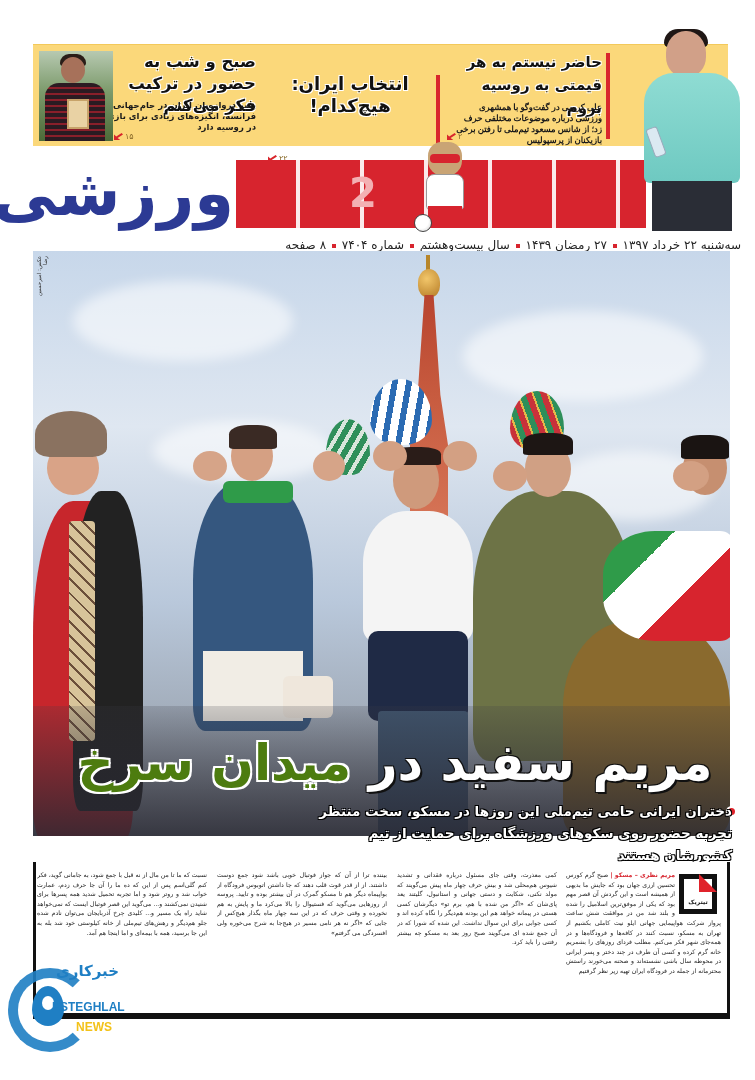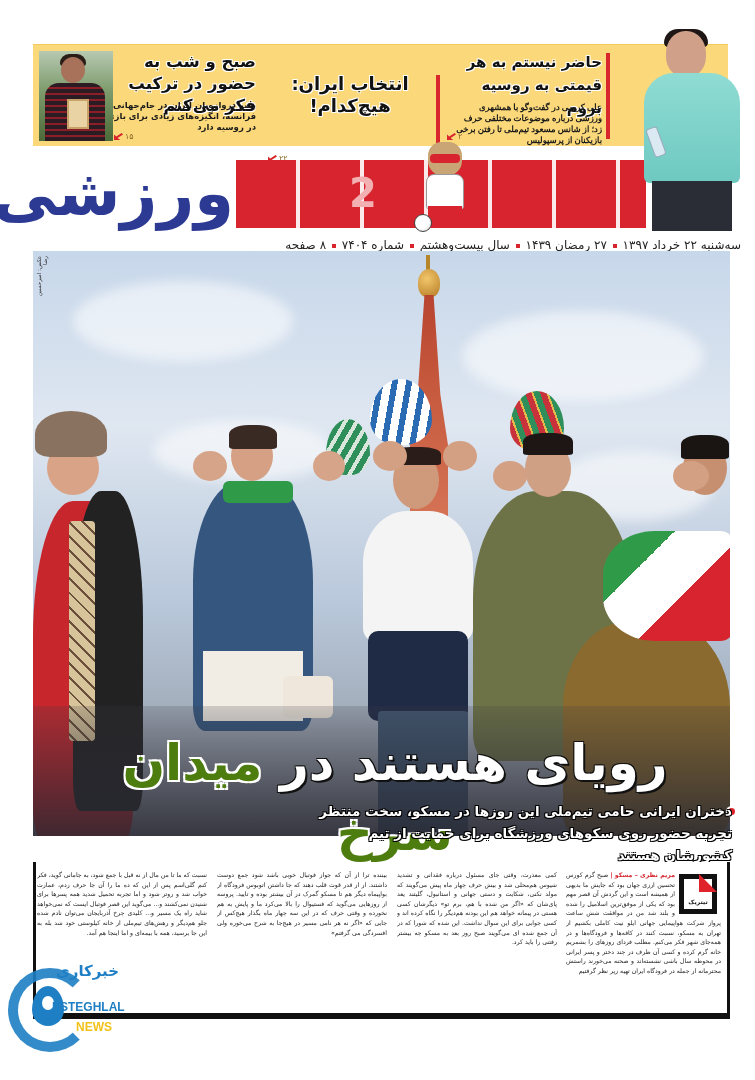--- a/index.html
+++ b/index.html
@@ -317,21 +317,21 @@
     <div class="fig-head" style="left:410px;top:30px;width:34px;height:30px;background:#d3a083;"></div>
     <div class="fig-head" style="left:460px;top:50px;width:34px;height:30px;background:#d3a083;"></div>
     <div class="fig-head" style="left:640px;top:50px;width:36px;height:30px;background:#d3a083;"></div>
   </div>
   <div class="ground"></div>
 </div>
 
 <div class="photo-credit">عکس: امیرحسین رضا</div>
 
 <div class="headline">
-  <span class="white">رویای هستند در</span>
+  <span class="white">مریم سفید در</span>
   <span class="red">میدان سرخ</span>
 </div>
 
 <div class="subhead-bullet"></div>
 <div class="subhead">دختران ایرانی حامی تیم‌ملی این روزها در مسکو، سخت منتظر تجربه حضور روی سکوهای ورزشگاه برای حمایت از تیم کشورشان هستند</div>
 
 <div class="article-box">
   <div class="col col-1">
     <div class="indent"></div>
     <p><span class="lead-red">مریم نظری – مسکو |</span>

